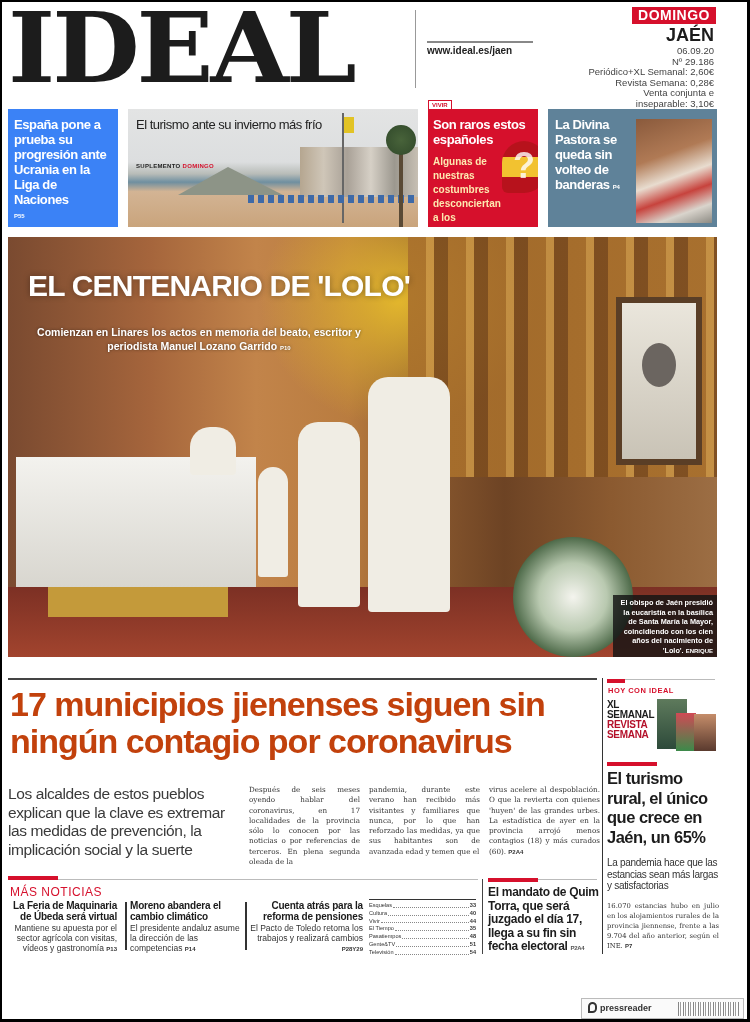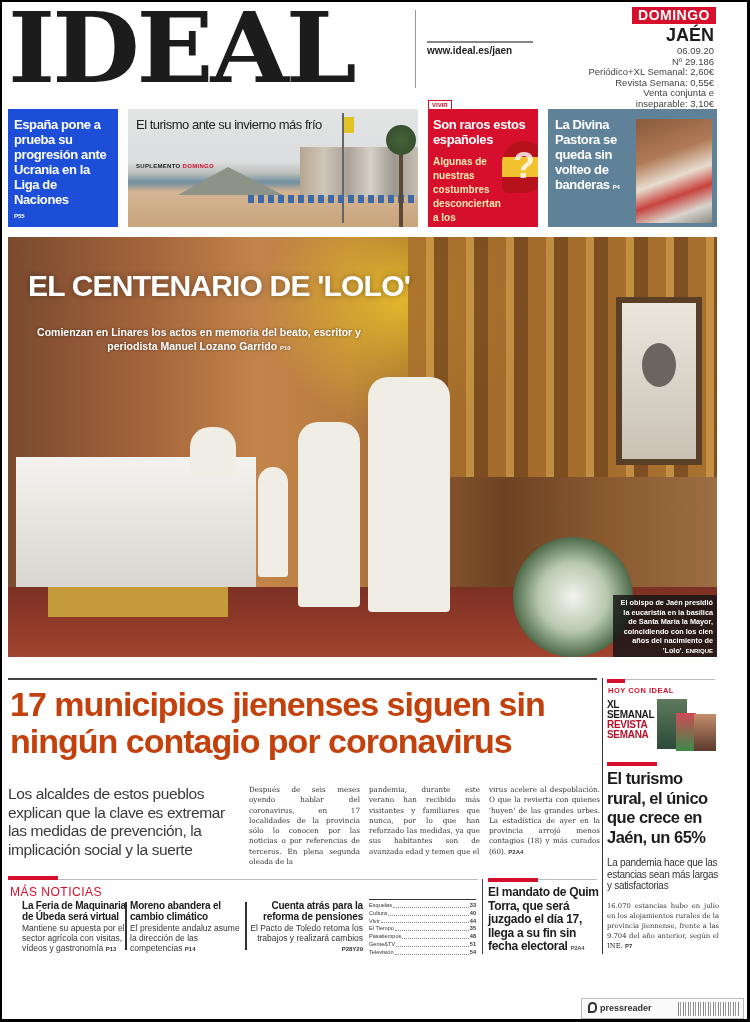--- a/index.html
+++ b/index.html
@@ -11,21 +11,21 @@
   .logo-sep { position: absolute; left: 413px; top: 8px; width: 1px; height: 78px; background: #999; }
   .tagline { position: absolute; left: 425px; top: 7px; font-family: "DejaVu Serif", serif; font-size: 11px; letter-spacing: 1.5px; line-height: 14px; color: #444; width: 120px; }
   .tag-rule { position: absolute; left: 425px; top: 39px; width: 106px; height: 2px; background: #888; }
   .site-url { position: absolute; left: 425px; top: 43px; font-size: 10px; font-weight: bold; color: #222; }
   .day-badge { position: absolute; left: 630px; top: 5px; width: 84px; height: 17px; background: #d6102c; color: #fff; font-weight: bold; font-size: 14px; line-height: 17px; text-align: center; letter-spacing: 0.5px; }
   .edition { position: absolute; right: 33px; top: 23px; font-weight: bold; font-size: 18px; color: #1c1c1c; text-align: right; }
   .meta { position: absolute; right: 33px; top: 44px; font-size: 9.5px; line-height: 10.5px; color: #444; text-align: right; width: 200px; }
 
   
   .promo { position: absolute; top: 107px; height: 118px; overflow: hidden; }
-  .promo-red { left: 6px; width: 110px; background: #1d4ed8; color: #fff; padding: 8px 6px; }
+  .promo-red { left: 6px; width: 110px; background: #3b82f6; color: #fff; padding: 8px 6px; }
   .promo-red .hd { font-weight: bold; font-size: 13px; line-height: 15px; letter-spacing: -0.4px; }
   .promo-red .pg { font-size: 6px; font-weight: bold; margin-top: 6px; }
   .promo-beach { left: 126px; width: 290px; background: linear-gradient(#e3e4e4 0%, #dcdedf 45%, #b8bcb8 55%, #6f8fa0 62%, #d3b494 70%, #c9a47c 100%); }
   .promo-beach .hd { position: absolute; left: 8px; top: 6px; font-size: 13px; line-height: 20px; color: #222; width: 190px; letter-spacing: -0.5px; }
   .promo-beach .sub { position: absolute; left: 8px; top: 54px; font-size: 6px; font-weight: bold; color: #222; letter-spacing: 0.3px; }
   .promo-beach .sub span { color: #d6102c; }
   .mountain { position: absolute; left: 50px; top: 58px; width: 0; height: 0; border-left: 50px solid transparent; border-right: 55px solid transparent; border-bottom: 28px solid #8d9487; }
   .buildings { position: absolute; left: 172px; top: 38px; width: 118px; height: 50px; background: linear-gradient(90deg, #b5a690 0%, #cfc6b8 20%, #a9a197 40%, #d6d0c6 60%, #9c988f 80%, #c7bfb3 100%); }
   .flag { position: absolute; left: 216px; top: 8px; width: 10px; height: 16px; background: #e2c325; }
   .pole { position: absolute; left: 214px; top: 4px; width: 2px; height: 110px; background: #666; }
@@ -120,21 +120,21 @@
   <div class="logo">IDEAL</div>
   <div class="logo-sep"></div>
   <div class="tag-rule"></div>
   <div class="site-url">www.ideal.es/jaen</div>
   <div class="day-badge">DOMINGO</div>
   <div class="edition">JAÉN</div>
   <div class="meta">
     <div>06.09.20</div>
     <div>Nº 29.186</div>
     <div>Periódico+XL Semanal: 2,60€</div>
-    <div>Revista Semana: 0,55€</div>
+    <div>Revista Semana: 0,28€</div>
     <div>Venta conjunta e</div>
     <div>inseparable: 3,10€</div>
   </div>
 
   <div class="promo promo-red">
     <div class="hd">España pone a prueba su progresión ante Ucrania en la Liga de Naciones</div>
     <div class="pg">P55</div>
   </div>
 
   <div class="promo promo-beach">
@@ -187,21 +187,21 @@
   <div class="main-head">17 municipios jienenses siguen sin ningún contagio por coronavirus</div>
   <div class="main-deck">Los alcaldes de estos pueblos explican que la clave es extremar las medidas de prevención, la implicación social y la suerte</div>
   <div class="body-col" style="left:247px;">Después de seis meses oyendo hablar del coronavirus, en 17 localidades de la provincia sólo lo conocen por las noticias o por referencias de terceros. En plena segunda oleada de la</div>
   <div class="body-col" style="left:367px;">pandemia, durante este verano han recibido más visitantes y familiares que nunca, por lo que han reforzado las medidas, ya que sus habitantes son de avanzada edad y temen que el</div>
   <div class="body-col" style="left:487px;"><span>virus acelere al despoblación. O que la revierta con quienes 'huyen' de las grandes urbes. La estadística de ayer en la provincia arrojó menos contagios (18) y más curados (60).</span> <span class="pg-ref">P2A4</span></div>
 
   <div class="rule-light"></div>
   <div class="mas-bar"></div>
   <div class="mas-label">MÁS NOTICIAS</div>
 
-  <div class="brief" style="left:20px;">
+  <div class="brief" style="left:2px;text-align:right;">
     <div class="hd">La Feria de Maquinaria de Úbeda será virtual</div>
     <div class="bd"><span>Mantiene su apuesta por el sector agrícola con visitas, vídeos y gastronomía</span> <span class="pg-ref">P13</span></div>
   </div>
   <div class="brief-sep" style="left:123px;"></div>
   <div class="brief" style="left:128px;">
     <div class="hd">Moreno abandera el cambio climático</div>
     <div class="bd"><span>El presidente andaluz asume la dirección de las competencias</span> <span class="pg-ref">P14</span></div>
   </div>
   <div class="brief-sep" style="left:243px;"></div>
   <div class="brief" style="left:248px;text-align:right;">

